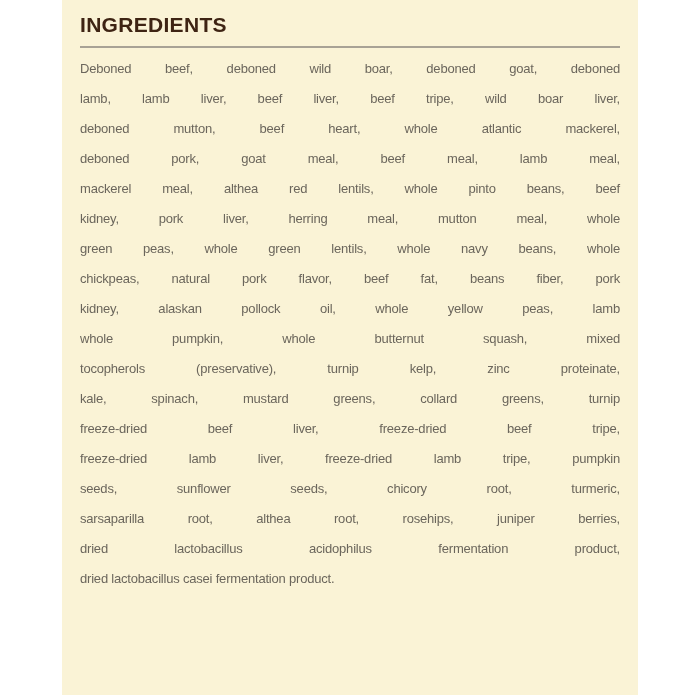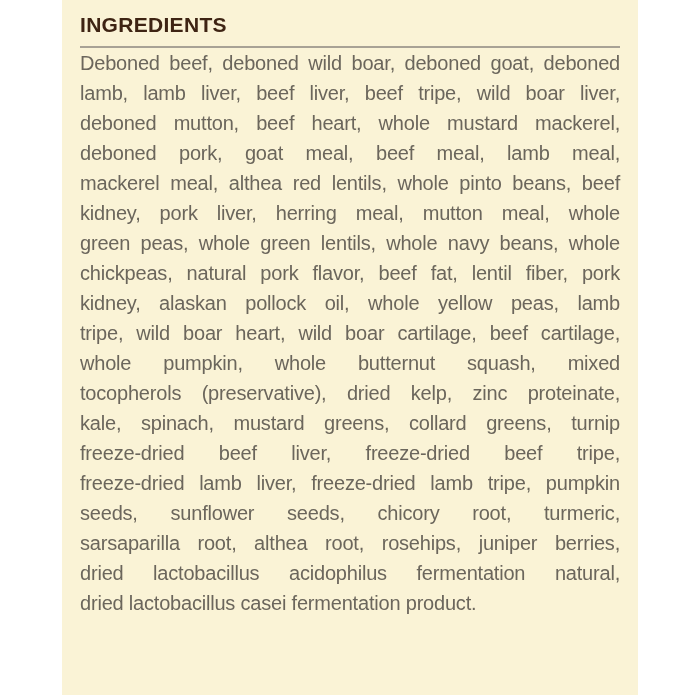--- a/index.html
+++ b/index.html
@@ -28,21 +28,22 @@
     font-weight: bold;
     letter-spacing: 0.3px;
     color: var(--title, #3e2413);
   }
   .rule {
     height: 2px;
     margin-top: 9px;
     background: var(--divider, #a8a295);
   }
   .ingredients {
-    font-size: 20px;
+    margin-top: 6px;
+    font-size: 13px;
     line-height: 30px;
     letter-spacing: -0.2px;
     color: var(--body-text, #6b665c);
   }
   .ing-line {
     text-align: justify;
     text-align-last: justify;
   }
   .ing-line.last {
     text-align-last: left;
@@ -50,31 +51,30 @@
 </style>
 </head>
 <body>
 
 <div class="panel">
   <h1 class="title">INGREDIENTS</h1>
   <div class="rule"></div>
   <div class="ingredients">
       <div class="ing-line">Deboned beef, deboned wild boar, deboned goat, deboned</div>
       <div class="ing-line">lamb, lamb liver, beef liver, beef tripe, wild boar liver,</div>
-      <div class="ing-line">deboned mutton, beef heart, whole mustard mackerel,</div>
+      <div class="ing-line">deboned mutton, beef heart, whole atlantic mackerel,</div>
       <div class="ing-line">deboned pork, goat meal, beef meal, lamb meal,</div>
       <div class="ing-line">mackerel meal, althea red lentils, whole pinto beans, beef</div>
       <div class="ing-line">kidney, pork liver, herring meal, mutton meal, whole</div>
       <div class="ing-line">green peas, whole green lentils, whole navy beans, whole</div>
-      <div class="ing-line">chickpeas, natural pork flavor, beef fat, lentil fiber, pork</div>
+      <div class="ing-line">chickpeas, natural pork flavor, beef fat, beans fiber, pork</div>
       <div class="ing-line">kidney, alaskan pollock oil, whole yellow peas, lamb</div>
-      <div class="ing-line">tripe, wild boar heart, wild boar cartilage, beef cartilage,</div>
       <div class="ing-line">whole pumpkin, whole butternut squash, mixed</div>
-      <div class="ing-line">tocopherols (preservative), dried kelp, zinc proteinate,</div>
+      <div class="ing-line">tocopherols (preservative), turnip kelp, zinc proteinate,</div>
       <div class="ing-line">kale, spinach, mustard greens, collard greens, turnip</div>
       <div class="ing-line">freeze-dried beef liver, freeze-dried beef tripe,</div>
       <div class="ing-line">freeze-dried lamb liver, freeze-dried lamb tripe, pumpkin</div>
       <div class="ing-line">seeds, sunflower seeds, chicory root, turmeric,</div>
       <div class="ing-line">sarsaparilla root, althea root, rosehips, juniper berries,</div>
-      <div class="ing-line">dried lactobacillus acidophilus fermentation natural,</div>
+      <div class="ing-line">dried lactobacillus acidophilus fermentation product,</div>
       <div class="ing-line last">dried lactobacillus casei fermentation product.</div>
     </div>
 </div>
 
 </body></html>

